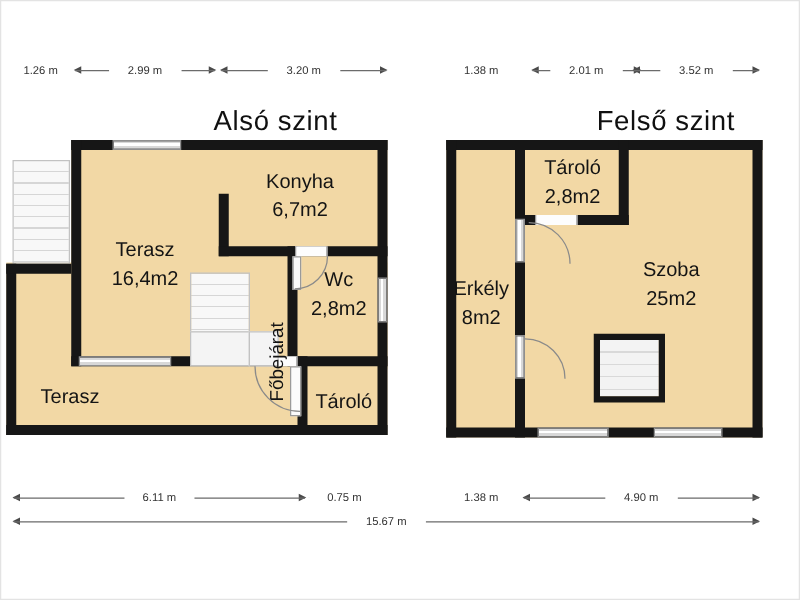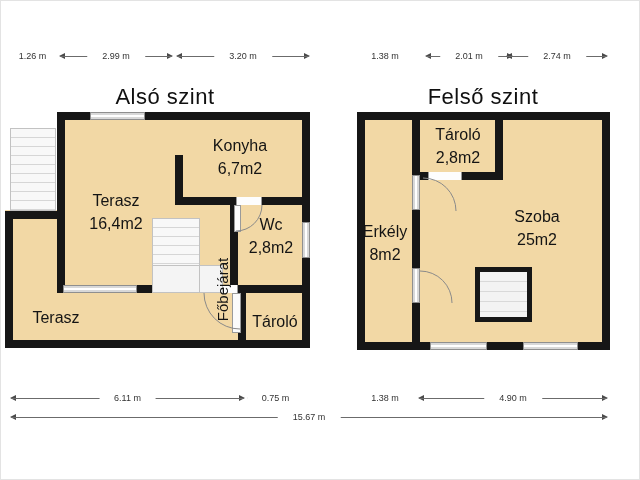--- a/index.html
+++ b/index.html
@@ -14,21 +14,21 @@
     background:linear-gradient(to bottom,#d8d8d8 30%,#ffffff 30%,#ffffff 62%,#d8d8d8 62%);}
   .win-v{position:absolute;box-sizing:border-box;border:1px solid #8f8f8f;
     background:linear-gradient(to right,#d8d8d8 30%,#ffffff 30%,#ffffff 62%,#d8d8d8 62%);}
   .gap{position:absolute;background:#fdfdfd;box-sizing:border-box;border-left:1px solid #999;border-right:1px solid #999;}
   .leaf{position:absolute;background:#fbfbfb;box-sizing:border-box;border:1px solid #9a9a9a;}
   .stairs{position:absolute;box-sizing:border-box;border:1px solid #c2c2c2;
     background:repeating-linear-gradient(to bottom,#f8f8f8 0 8px,#d6d6d6 8px 9px);}
   .stairs-plain{position:absolute;box-sizing:border-box;border:1px solid #c2c2c2;background:#f4f4f4;}
   .stairs-boxed{position:absolute;box-sizing:border-box;border:5px solid #161616;
     background:repeating-linear-gradient(to bottom,#f3f3f3 0 9px,#d9d9d9 9px 10px);}
-  .title{position:absolute;text-align:center;font-size:22px;color:#101010;letter-spacing:0.5px;}
+  .title{position:absolute;text-align:right;font-size:22px;color:#101010;letter-spacing:0.5px;}
   .room-label{position:absolute;text-align:center;font-size:16px;line-height:23px;color:#141414;}
   .room-label.small{font-size:16px;}
   .vlabel{position:absolute;text-align:center;font-size:15px;color:#141414;transform:rotate(-90deg);}
   .dim{position:absolute;height:9px;}
   .dim .ln{position:absolute;left:1px;right:1px;top:4px;height:1px;background:#6b6b6b;}
   .dim .la{position:absolute;left:0;top:1px;width:0;height:0;
     border-top:3px solid transparent;border-bottom:3px solid transparent;border-right:6px solid #4a4a4a;}
   .dim .ra{position:absolute;right:0;top:1px;width:0;height:0;
     border-top:3px solid transparent;border-bottom:3px solid transparent;border-left:6px solid #4a4a4a;}
   .dim .dl{position:absolute;left:50%;top:-1px;transform:translateX(-50%);
@@ -134,21 +134,21 @@
   <div class="dim" style="left:425px;top:52px;width:88px">
     <i class="la"></i>
       <i class="ra"></i>
       <span class="ln"></span>
       <span class="dl">2.01 m</span>
   </div>
   <div class="dim" style="left:506px;top:52px;width:102px">
     <i class="la"></i>
       <i class="ra"></i>
       <span class="ln"></span>
-      <span class="dl">2.74 m</span>
+      <span class="dl">3.52 m</span>
   </div>
 
   <div class="title" style="left:378px;top:84px;width:210px">Felső szint</div>
 
   <div class="fill" style="left:357px;top:112px;width:253px;height:238px"></div>
 
   <div class="wall" style="left:357px;top:112px;width:253px;height:8px"></div>
   <div class="wall" style="left:357px;top:112px;width:8px;height:238px"></div>
   <div class="wall" style="left:602px;top:112px;width:8px;height:238px"></div>
   <div class="wall" style="left:357px;top:342px;width:253px;height:8px"></div>

